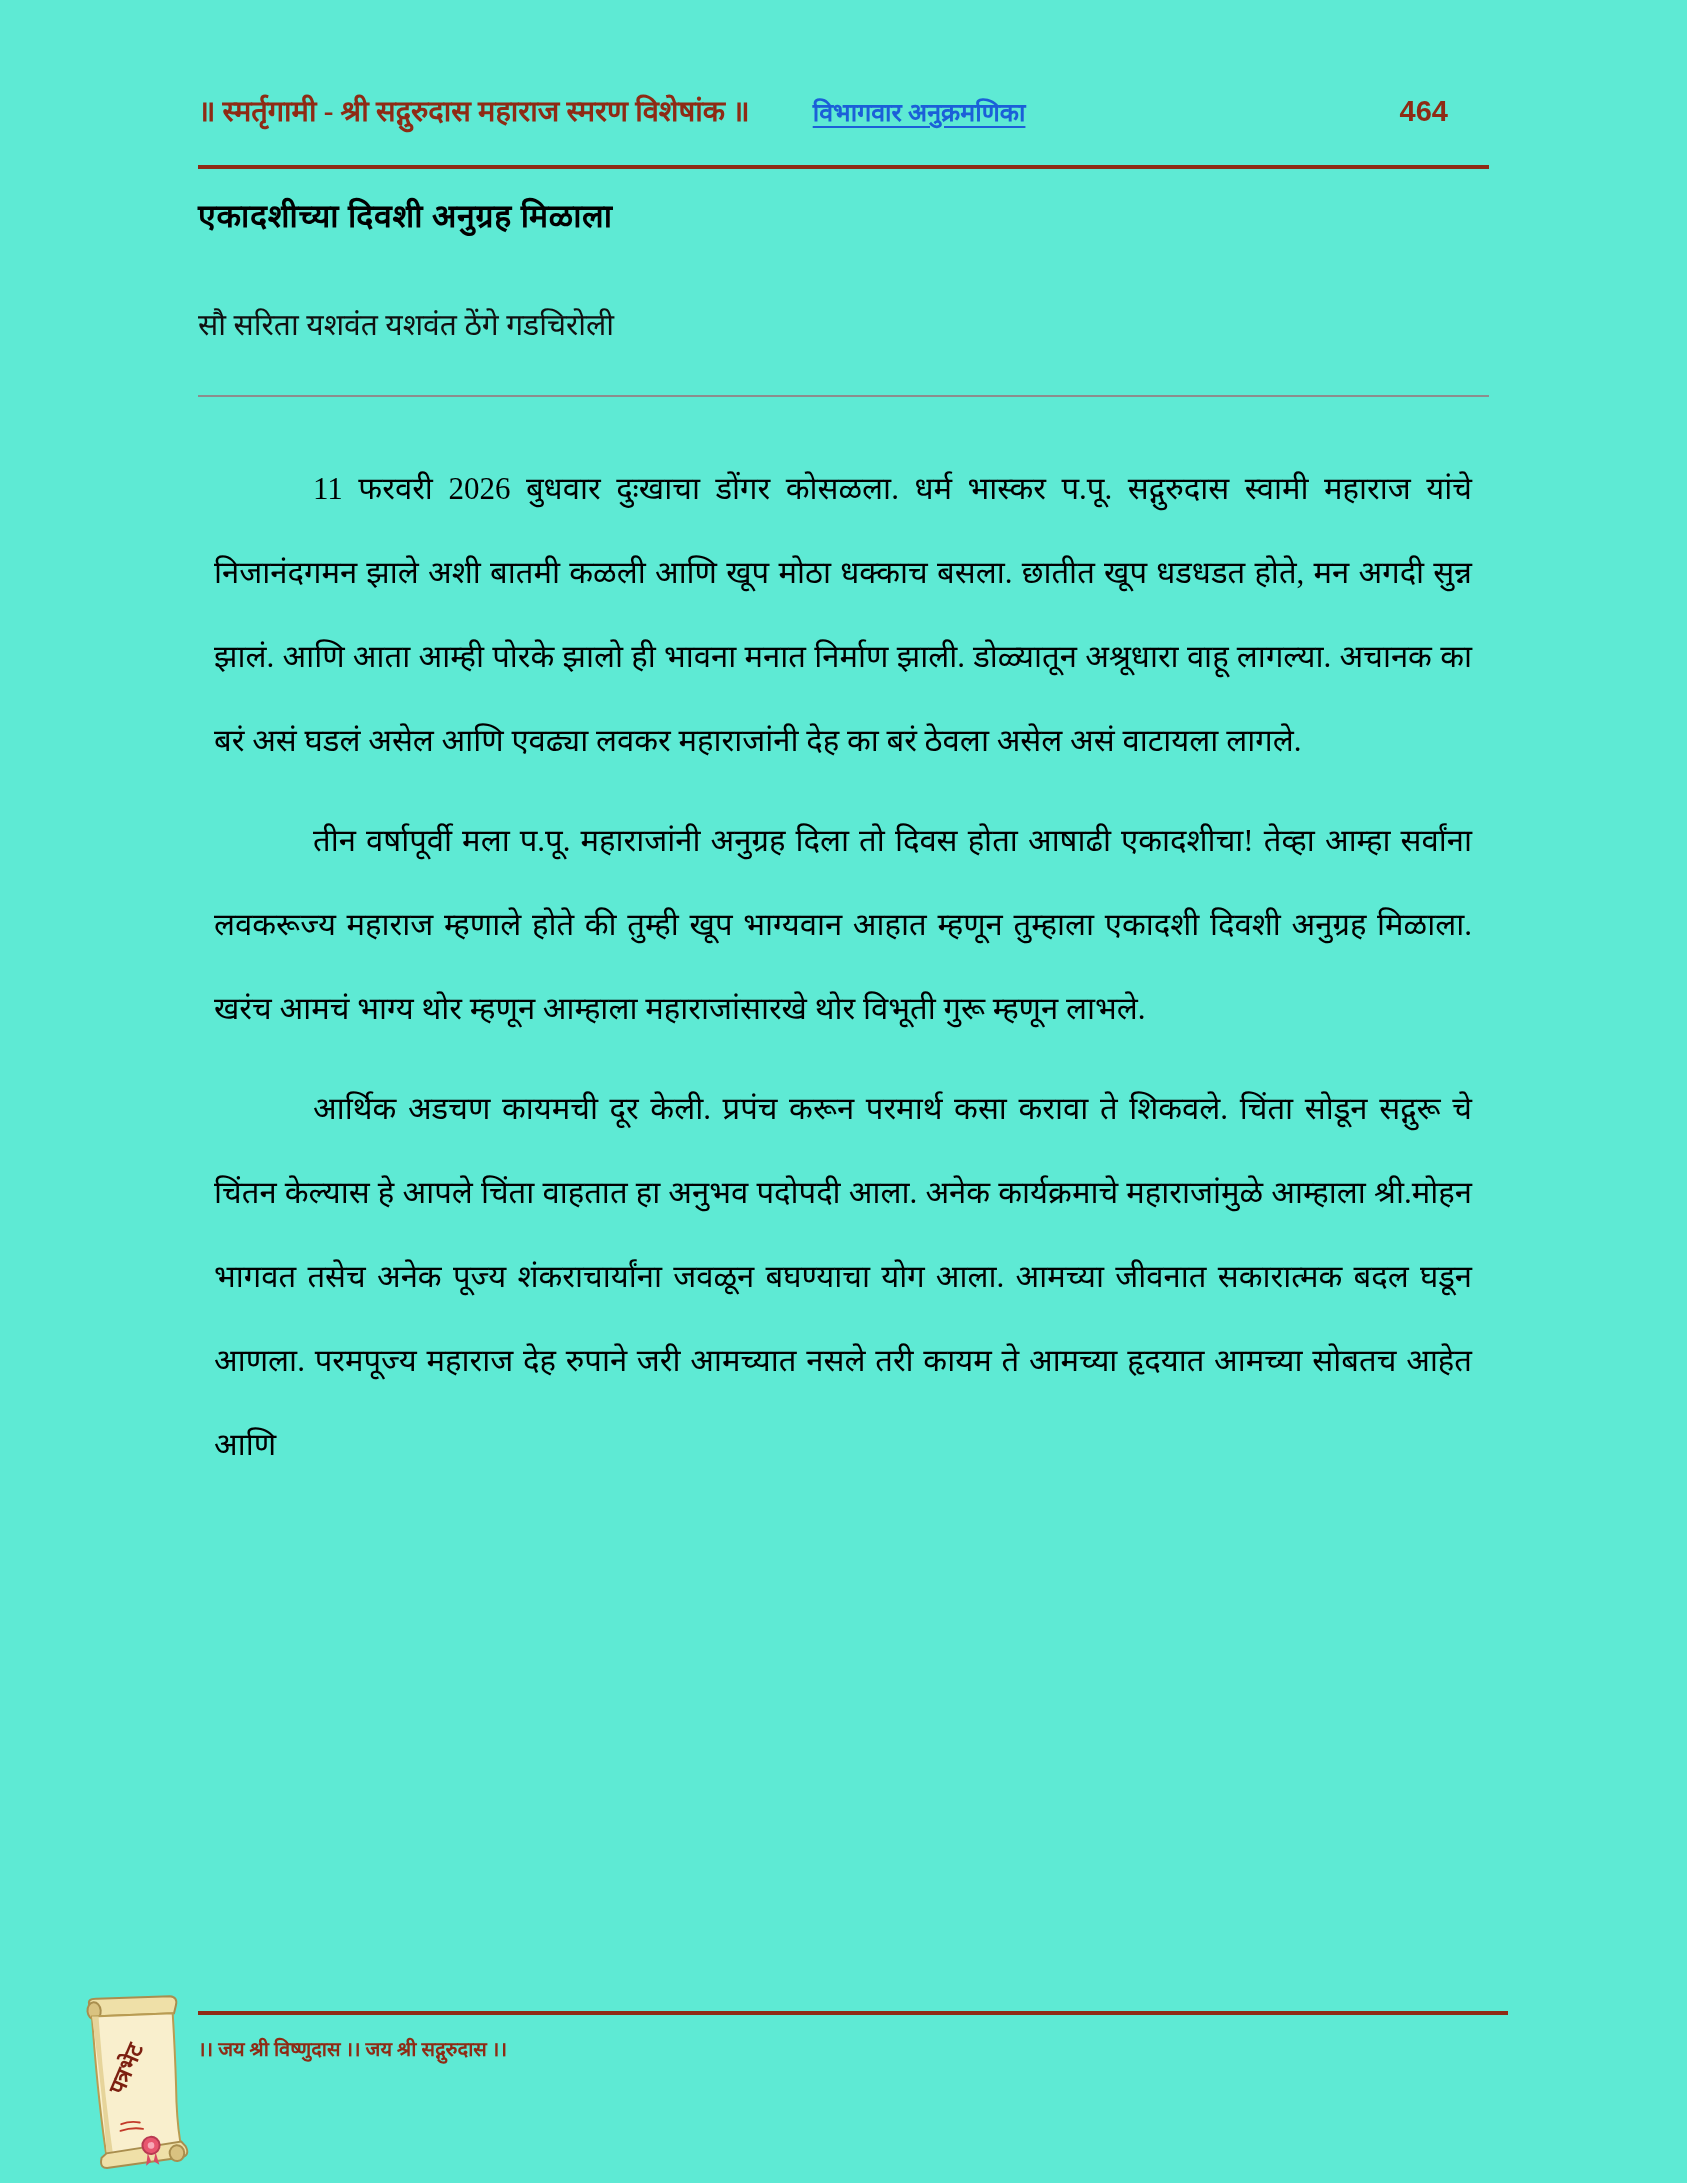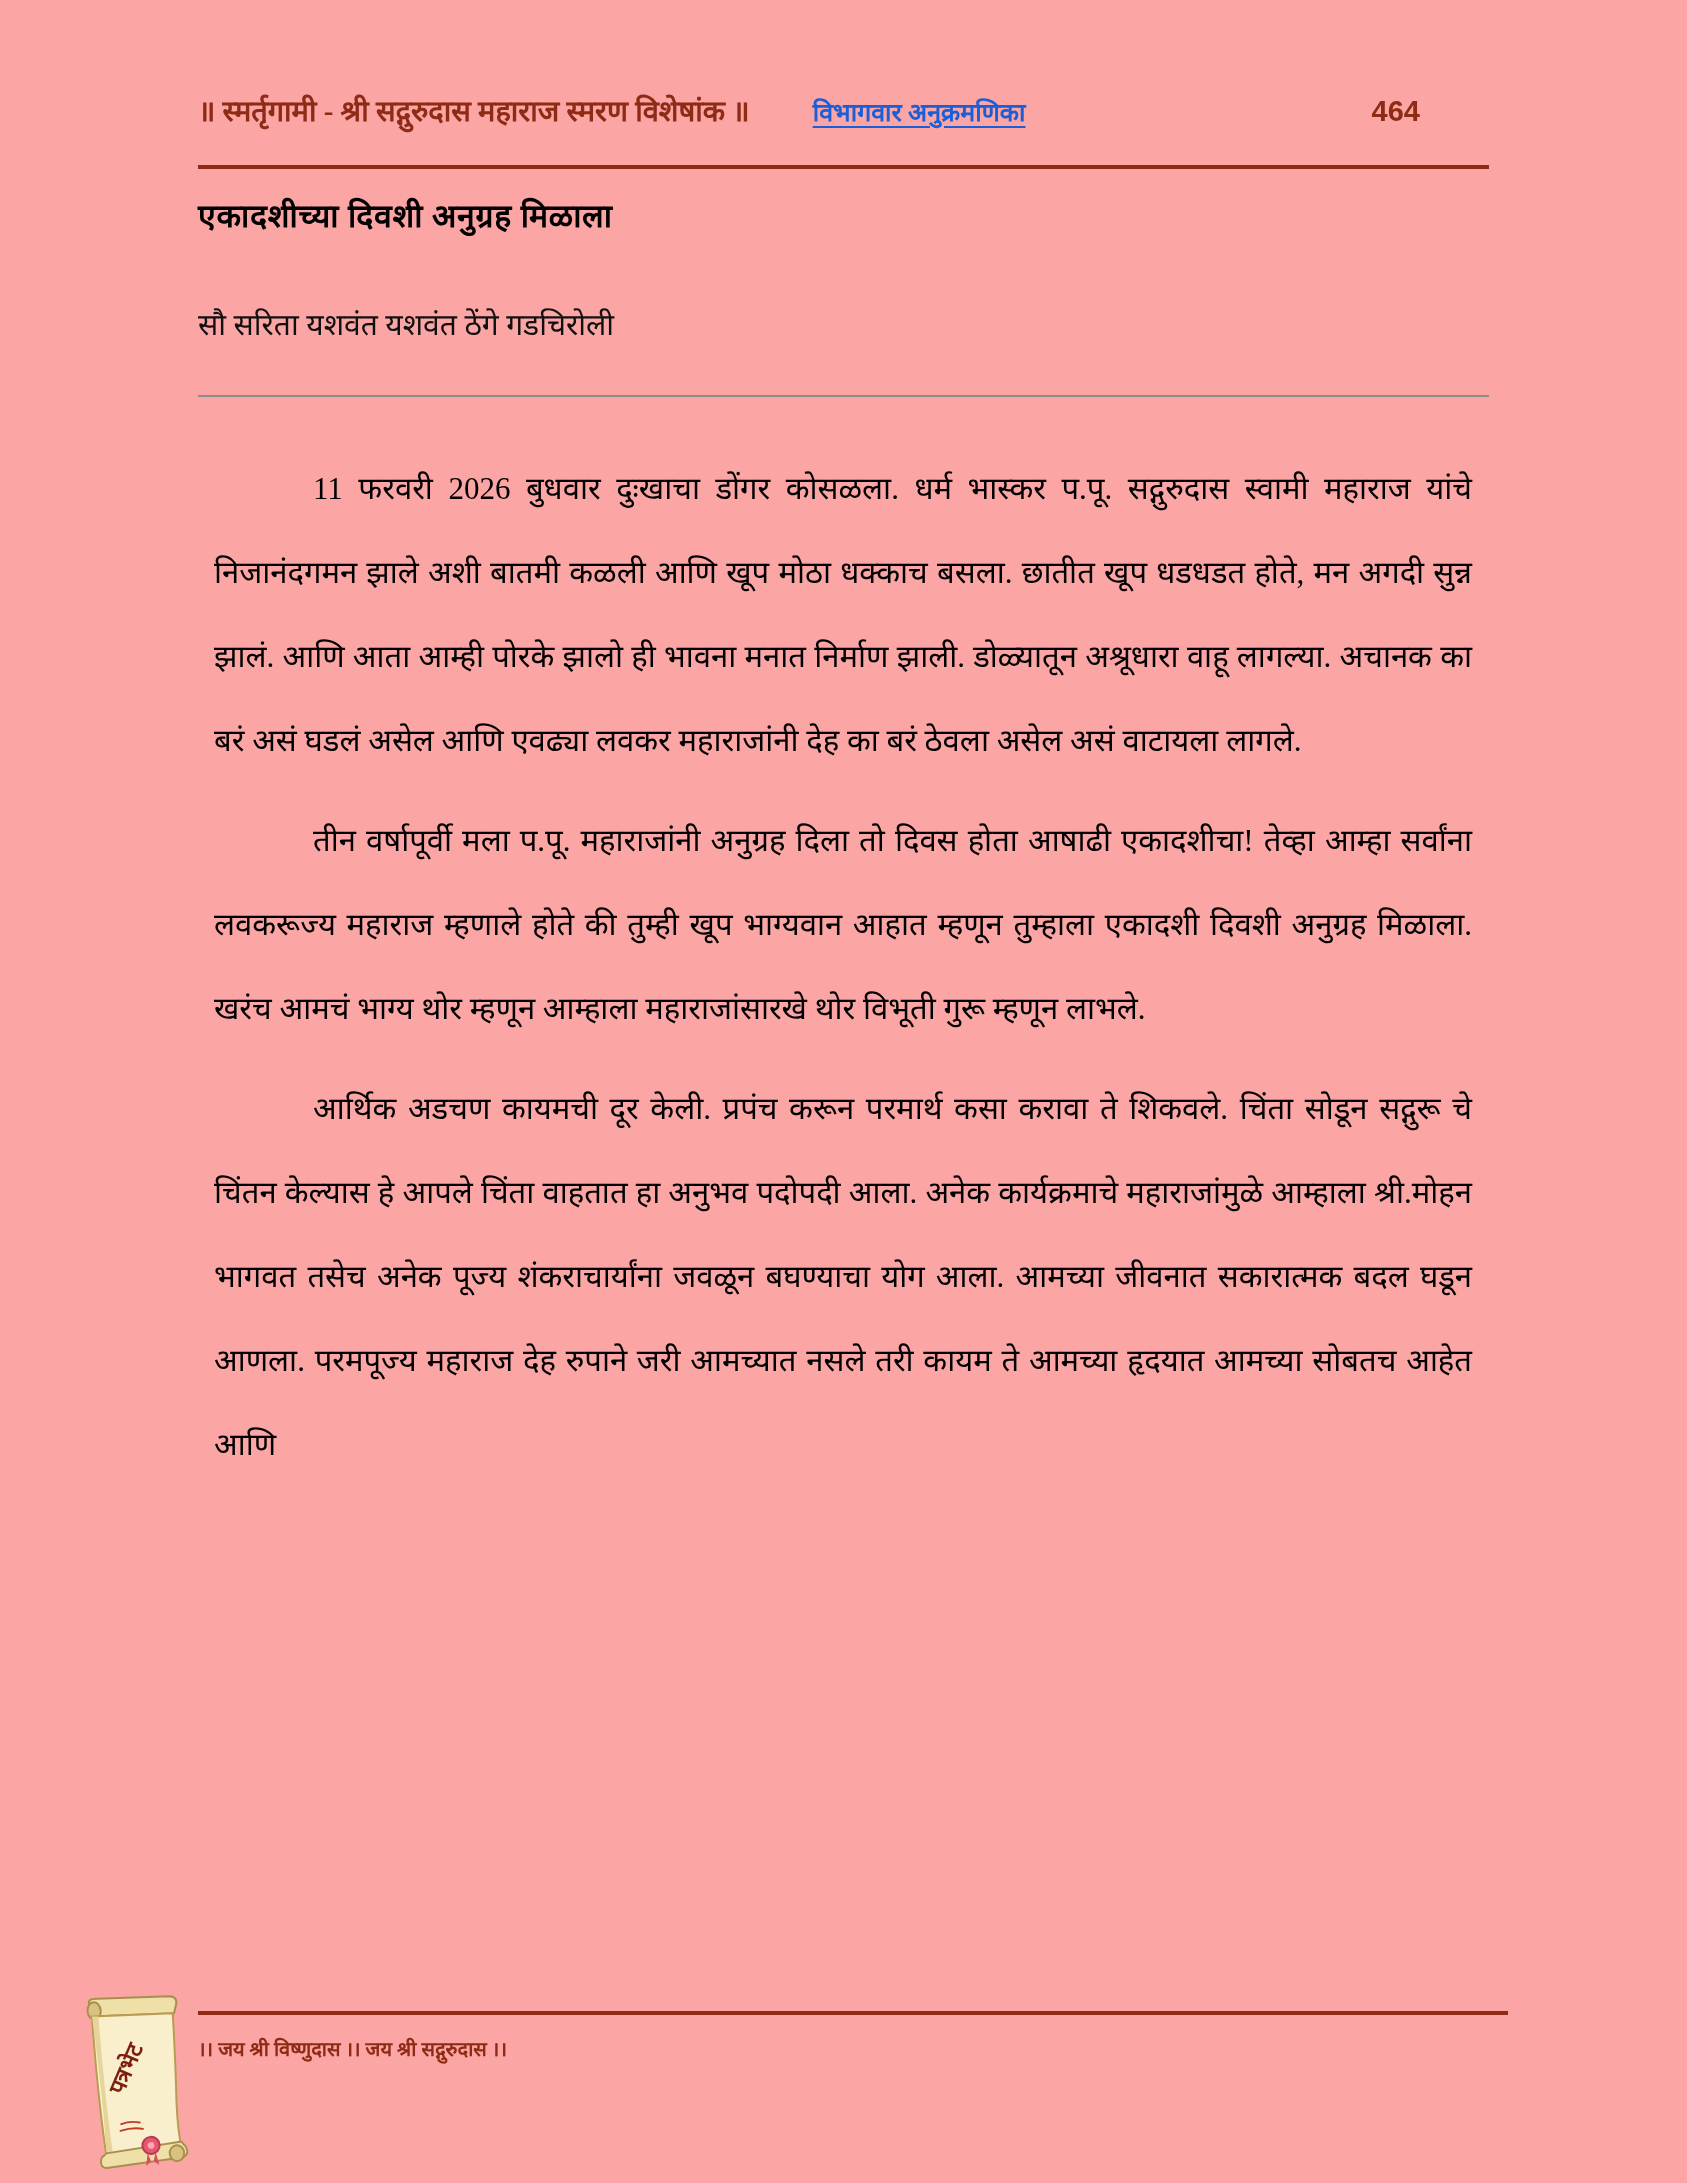--- a/index.html
+++ b/index.html
@@ -1,20 +1,20 @@
 <!DOCTYPE html>
 <html style="font-size:10.6px"><head>
 <meta charset="utf-8">
 <style>
   html, body { margin: 0; padding: 0; background: #ffffff; }
   .page {
     position: relative;
     width: 1687px;
     height: 2183px;
-    background: #fca5a5;
+    background: #5eead4;
     overflow: hidden;
     font-family: "Liberation Serif", "DejaVu Serif", serif;
   }
 
   
   .header {
     position: absolute;
     top: 90px; left: 198px; right: 198px;
     display: flex;
     align-items: baseline;
@@ -29,21 +29,21 @@
     color: #1b5fd8;
     font-weight: bold;
     font-size: 25px;
     text-decoration: underline;
     text-underline-offset: 5.3px;
     margin-left: 63px;
     cursor: pointer;
   }
   .page-number {
     margin-left: auto;
-    margin-right: 69px;
+    margin-right: 41px;
     color: #8e2b15;
     font-weight: bold;
     font-size: 29px;
     font-family: "Liberation Sans", "DejaVu Sans", sans-serif;
   }
 
   .rule-header {
     position: absolute;
     top: 165px; left: 198px; right: 198px;
     height: 4px;

